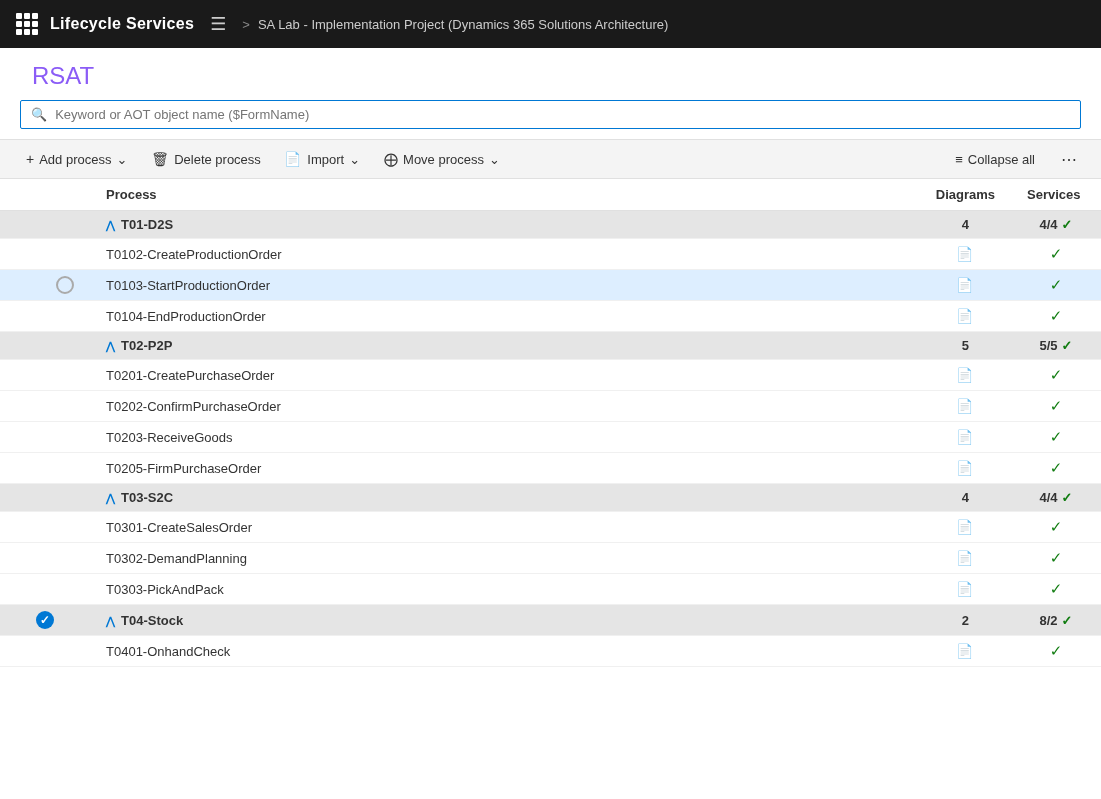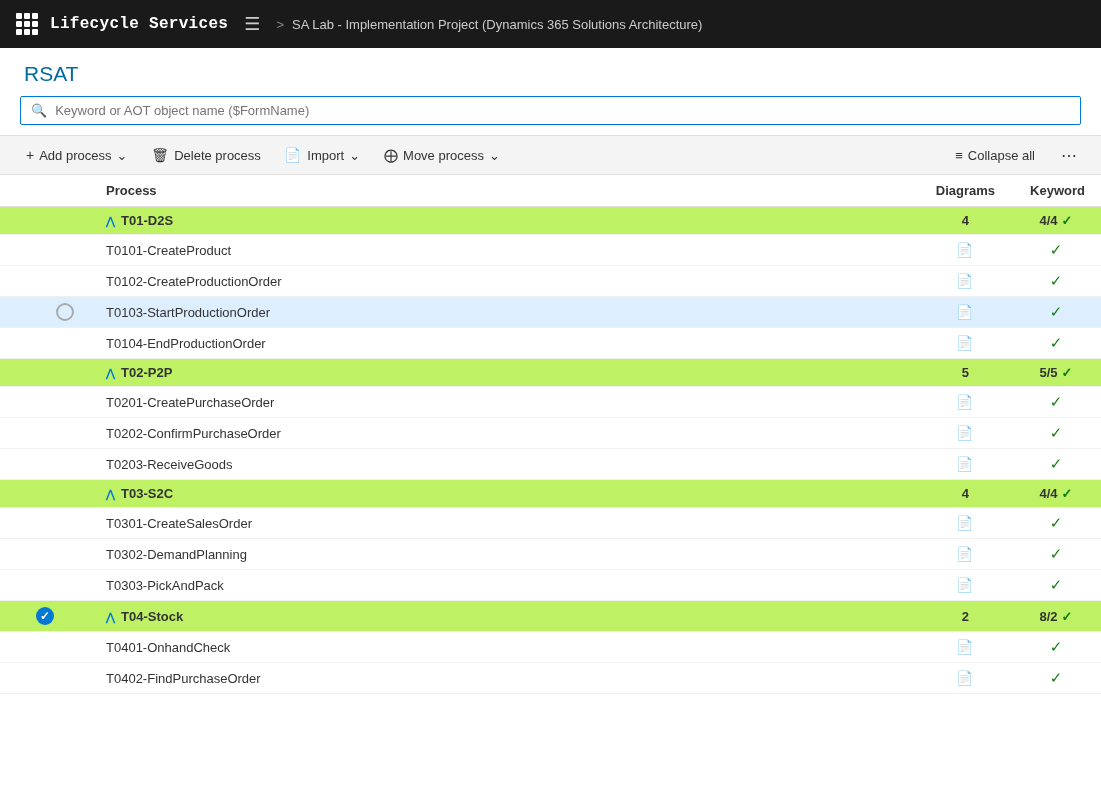--- a/index.html
+++ b/index.html
@@ -24,43 +24,42 @@
     .header-grid-icon span {
       background: #fff;
       border-radius: 1px;
       display: block;
     }
     .header-title {
       font-size: 16px;
       font-weight: 600;
       color: #fff;
       letter-spacing: 0.3px;
-      font-family: Liberation Mono, monospace;
     }
     .header-hamburger {
       font-size: 18px;
       color: #ccc;
       cursor: pointer;
       padding: 4px;
     }
     .header-breadcrumb {
       display: flex;
       align-items: center;
       gap: 8px;
       color: #ccc;
       font-size: 13px;
     }
     .header-breadcrumb .arrow { color: #888; }
 
     
     .page-title {
-      font-size: 21px;
+      font-size: 24px;
       font-weight: 300;
-      color: #0369a1;
-      padding: 14px 24px 10px;
+      color: #8b5cf6;
+      padding: 14px 32px 10px;
     }
 
     
     .search-container {
       padding: 0 20px 10px;
     }
     .search-input-wrapper {
       border: 1px solid #0078d4;
       border-radius: 2px;
       display: flex;
@@ -134,31 +133,31 @@
     }
     th {
       text-align: left;
       font-weight: 600;
       font-size: 13px;
       color: #333;
       padding: 8px 16px;
       border-bottom: 1px solid #e0e0e0;
       background: #fff;
     }
-    th.right-align { text-align: right; }
+    th.right-align { text-align: left; }
     td {
       padding: 6px 16px;
       border-bottom: 1px solid #f0f0f0;
       font-size: 13px;
       color: #333;
     }
     td.center { text-align: center; }
 
     
-    .group-row td { font-weight: 600; background: #bef264; }
+    .group-row td { font-weight: 600; background: #e5e5e5; }
     .group-row td:first-child { padding-left: 16px; }
 
     
     .child-row td:first-child { padding-left: 56px; }
 
     
     .selected-row { background: #ddeeff !important; }
 
     
     .checked-row { background: #e8f4ff !important; }
@@ -252,38 +251,32 @@
   </div>
 </div>
 
 <div class="table-container">
   <table>
     <thead>
       <tr>
         <th class="selector-col"></th>
         <th class="col-process">Process</th>
         <th class="col-diagrams right-align">Diagrams</th>
-        <th class="col-reviewed right-align">Keyword</th>
+        <th class="col-reviewed right-align">Services</th>
       </tr>
     </thead>
     <tbody id="table-body">
         <tr class="group-row">
           <td class="selector-cell"></td>
           <td><span style="color:#0078d4;margin-right:6px;font-size:11px;">⋀</span><span>T01-D2S</span></td>
           <td class="center">4</td>
           <td class="center"><span style="margin-right:4px;">4/4</span><span style="color:#107c10;">✓</span></td>
         </tr>
         <tr class="child-row">
           <td class="selector-cell"></td>
-          <td><span>T0101-CreateProduct</span></td>
-          <td class="center"><span style="color:#555;font-size:14px;">📄</span></td>
-          <td class="center"><span style="color:#107c10;font-size:15px;">✓</span></td>
-        </tr>
-        <tr class="child-row">
-          <td class="selector-cell"></td>
           <td><span>T0102-CreateProductionOrder</span></td>
           <td class="center"><span style="color:#555;font-size:14px;">📄</span></td>
           <td class="center"><span style="color:#107c10;font-size:15px;">✓</span></td>
         </tr>
         <tr class="selected-row child-row">
           <td class="selector-cell"><span class="row-radio"></span></td>
           <td><span>T0103-StartProductionOrder</span></td>
           <td class="center"><span style="color:#555;font-size:14px;">📄</span></td>
           <td class="center"><span style="color:#107c10;font-size:15px;">✓</span></td>
         </tr>
@@ -307,20 +300,26 @@
         </tr>
         <tr class="child-row">
           <td class="selector-cell"></td>
           <td><span>T0202-ConfirmPurchaseOrder</span></td>
           <td class="center"><span style="color:#555;font-size:14px;">📄</span></td>
           <td class="center"><span style="color:#107c10;font-size:15px;">✓</span></td>
         </tr>
         <tr class="child-row">
           <td class="selector-cell"></td>
           <td><span>T0203-ReceiveGoods</span></td>
+          <td class="center"><span style="color:#555;font-size:14px;">📄</span></td>
+          <td class="center"><span style="color:#107c10;font-size:15px;">✓</span></td>
+        </tr>
+        <tr class="child-row">
+          <td class="selector-cell"></td>
+          <td><span>T0205-FirmPurchaseOrder</span></td>
           <td class="center"><span style="color:#555;font-size:14px;">📄</span></td>
           <td class="center"><span style="color:#107c10;font-size:15px;">✓</span></td>
         </tr>
         <tr class="group-row">
           <td class="selector-cell"></td>
           <td><span style="color:#0078d4;margin-right:6px;font-size:11px;">⋀</span><span>T03-S2C</span></td>
           <td class="center">4</td>
           <td class="center"><span style="margin-right:4px;">4/4</span><span style="color:#107c10;">✓</span></td>
         </tr>
         <tr class="child-row">
@@ -346,21 +345,15 @@
           <td><span style="color:#0078d4;margin-right:6px;font-size:11px;">⋀</span><span>T04-Stock</span></td>
           <td class="center">2</td>
           <td class="center"><span style="margin-right:4px;">8/2</span><span style="color:#107c10;">✓</span></td>
         </tr>
         <tr class="child-row">
           <td class="selector-cell"></td>
           <td><span>T0401-OnhandCheck</span></td>
           <td class="center"><span style="color:#555;font-size:14px;">📄</span></td>
           <td class="center"><span style="color:#107c10;font-size:15px;">✓</span></td>
         </tr>
-        <tr class="child-row">
-          <td class="selector-cell"></td>
-          <td><span>T0402-FindPurchaseOrder</span></td>
-          <td class="center"><span style="color:#555;font-size:14px;">📄</span></td>
-          <td class="center"><span style="color:#107c10;font-size:15px;">✓</span></td>
-        </tr>
       </tbody>
   </table>
 </div>
 
 </body></html>

